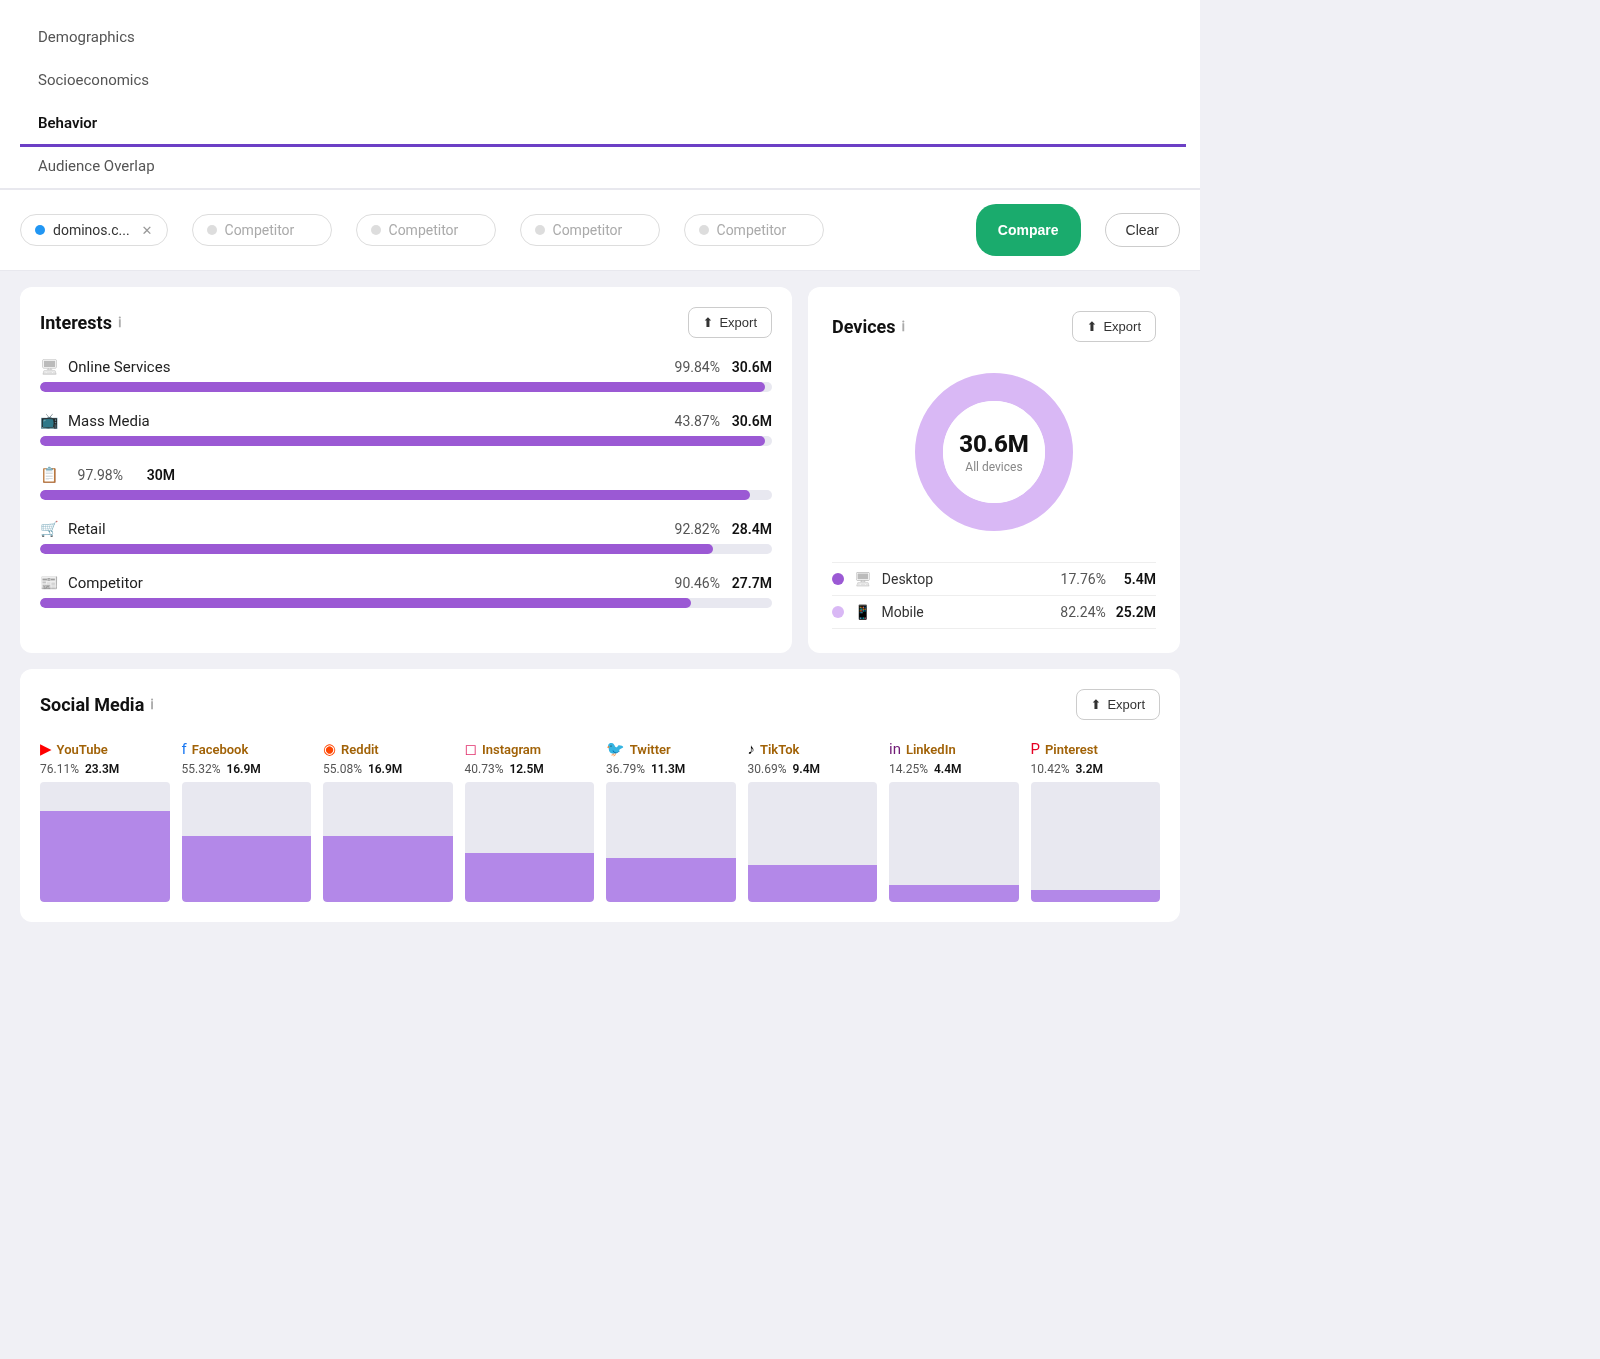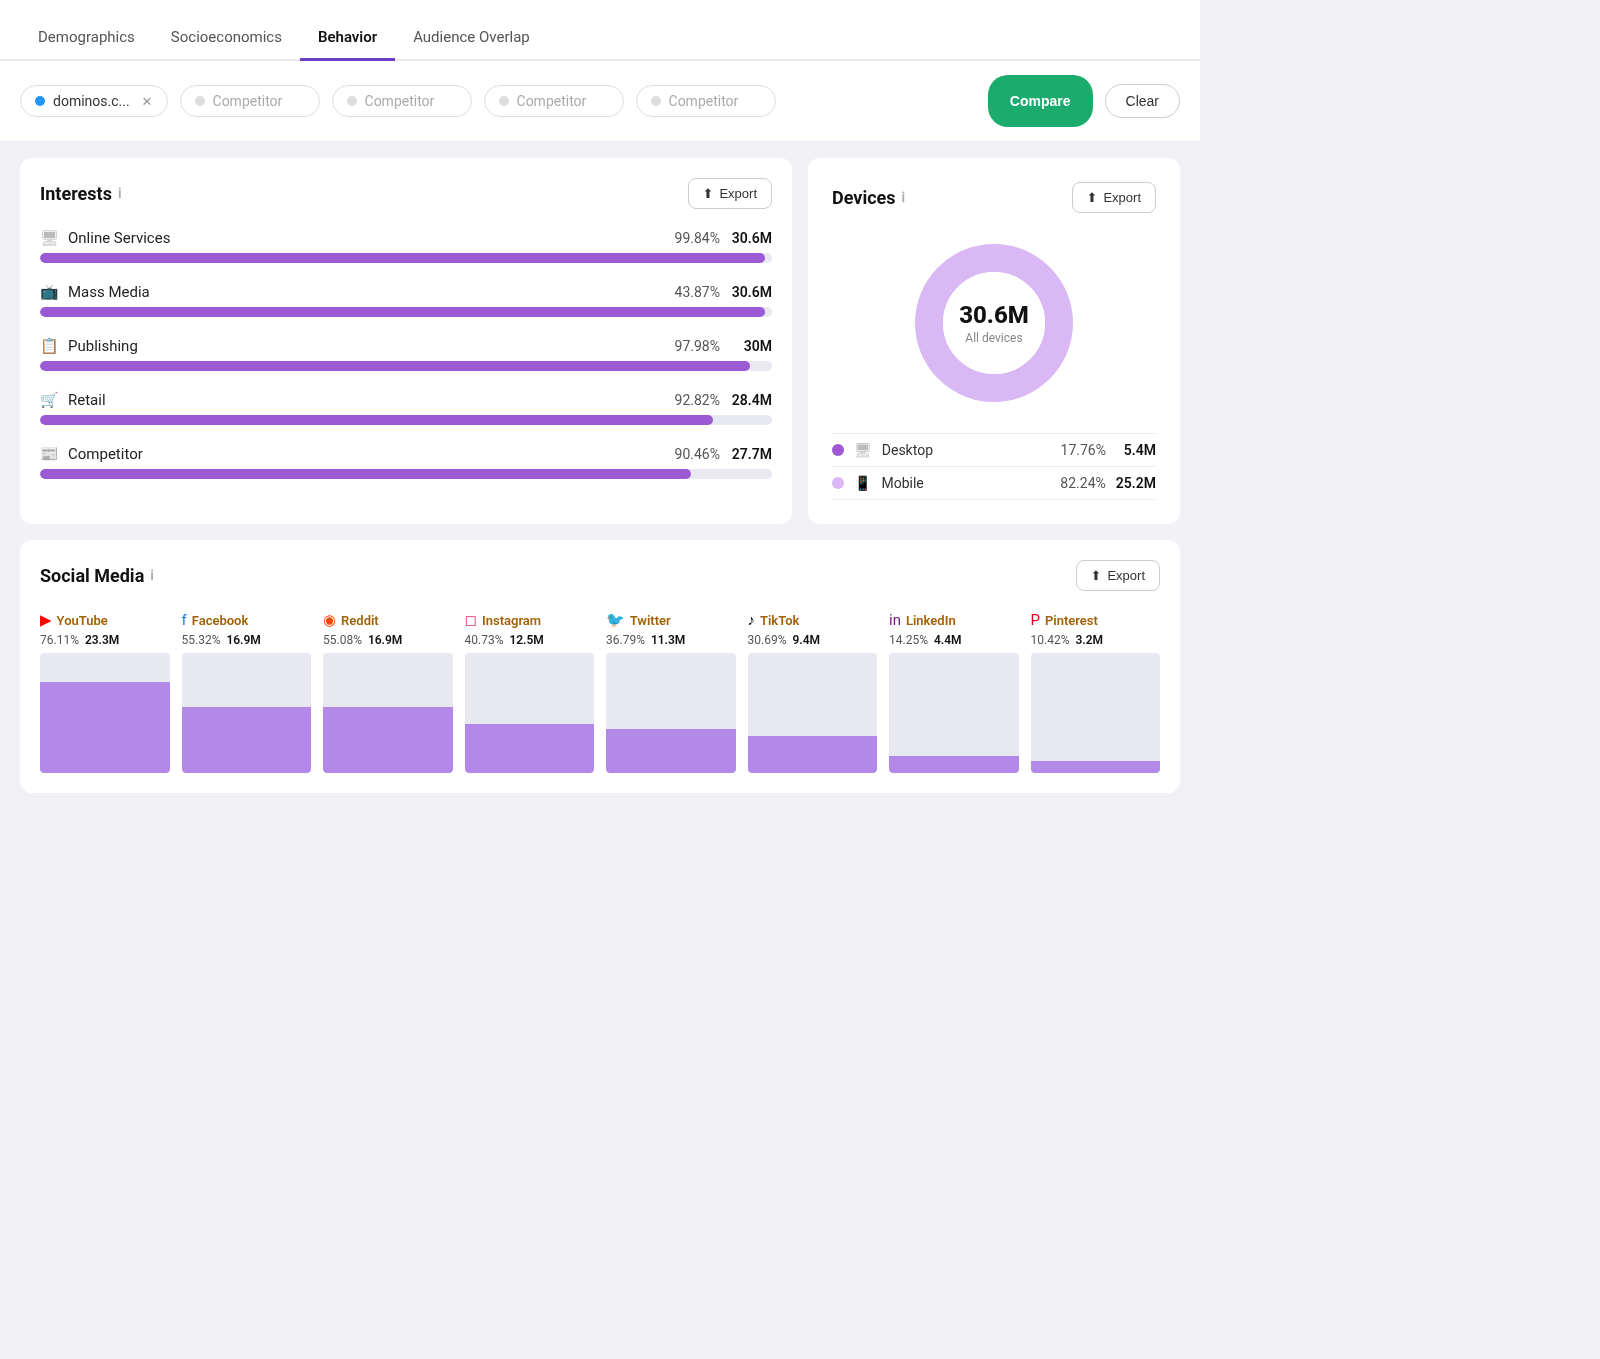--- a/index.html
+++ b/index.html
@@ -11,40 +11,41 @@
       overflow-x: hidden;
     }
 
     
     .nav-tabs {
       display: flex;
       gap: 0;
       padding: 16px 14px 0 20px;
       background: #fff;
       border-bottom: 2px solid #e8e8ee;
+      flex-direction: column;
     }
     .nav-tab {
       padding: 12px 18px;
       font-size: 15px;
       color: #555;
       cursor: pointer;
       border-bottom: 3px solid transparent;
       margin-bottom: -2px;
     }
     .nav-tab.active {
       color: #111;
       font-weight: 600;
       border-bottom: 3px solid #6c3fc5;
     }
 
     
     .compare-bar {
       display: flex;
       align-items: center;
-      gap: 12px;
+      gap: 24px;
       padding: 14px 20px;
       background: #fff;
       border-bottom: 1px solid #e8e8ee;
     }
     .domain-chip {
       display: flex;
       align-items: center;
       gap: 8px;
       background: #fff;
       border: 1.5px solid #ddd;
@@ -412,21 +413,20 @@
         <span class="interest-val">30.6M</span>
       </div>
       <div class="bar-track">
         <div class="bar-fill" style="width:99%"></div>
       </div>
     </div>
 
     <div class="interest-item">
       <div class="interest-row">
         <span class="interest-icon">📋</span>
-        <span class="interest-name">Publishing</span>
         <span class="interest-pct">97.98%</span>
         <span class="interest-val">30M</span>
       </div>
       <div class="bar-track">
         <div class="bar-fill" style="width:97%"></div>
       </div>
     </div>
 
     <div class="interest-item">
       <div class="interest-row">

